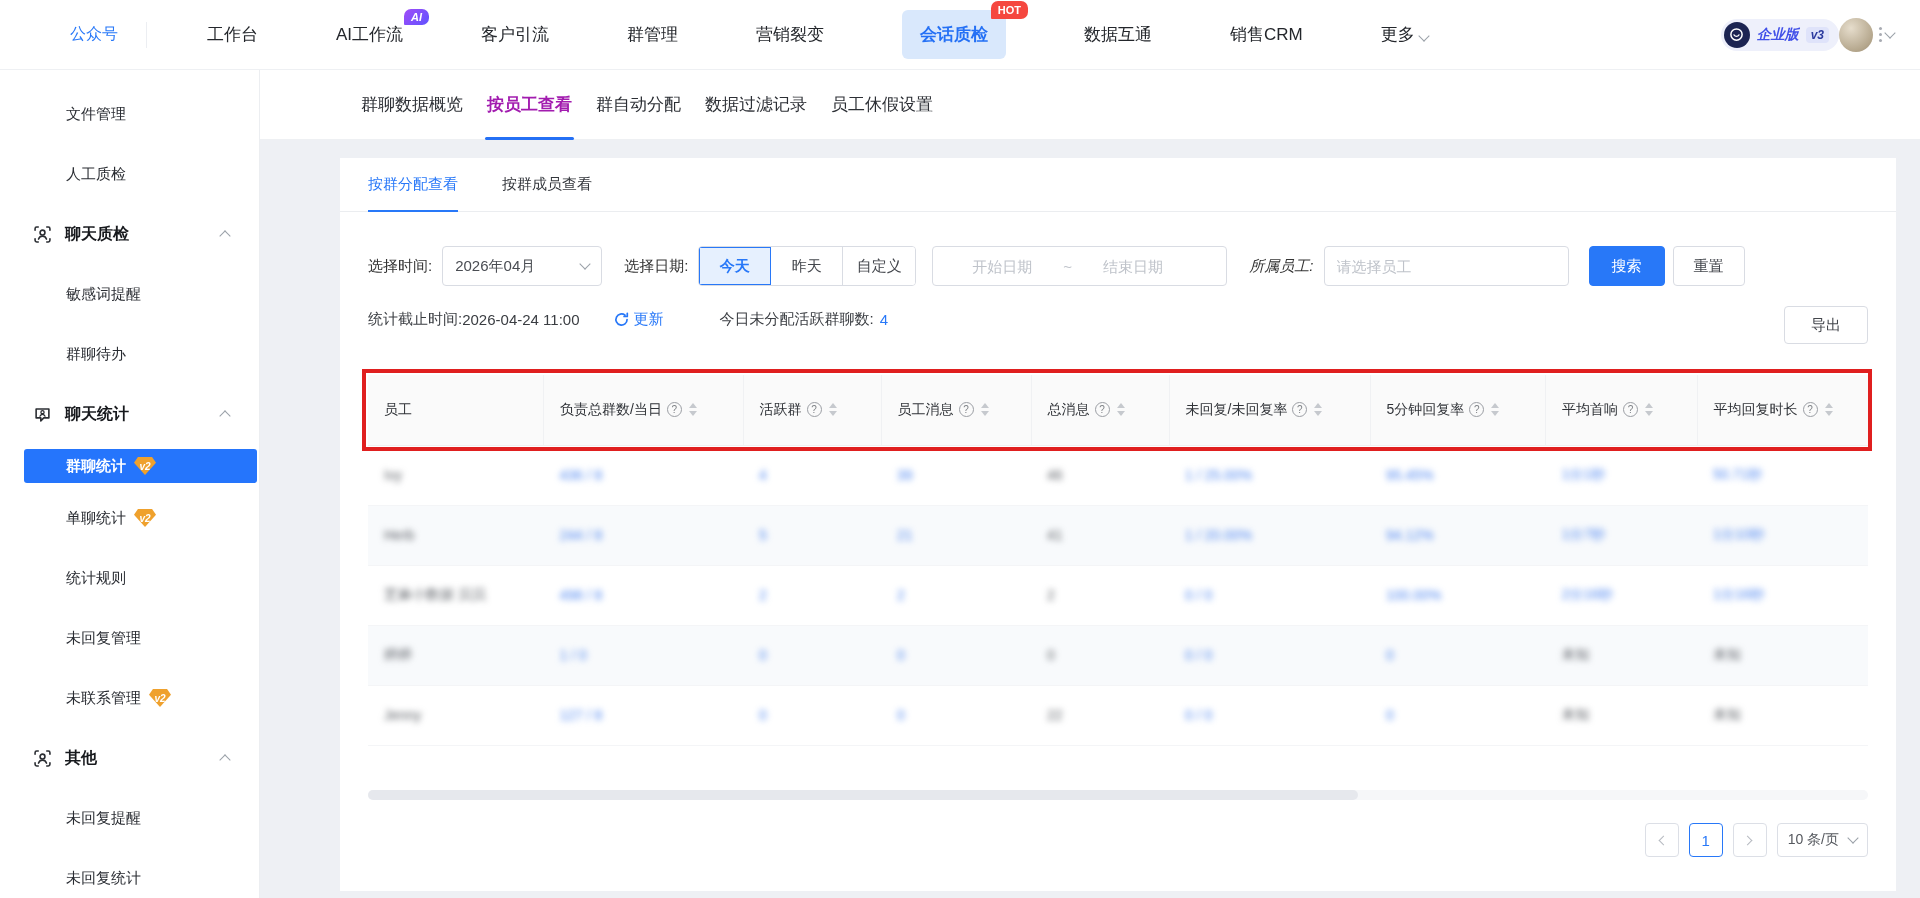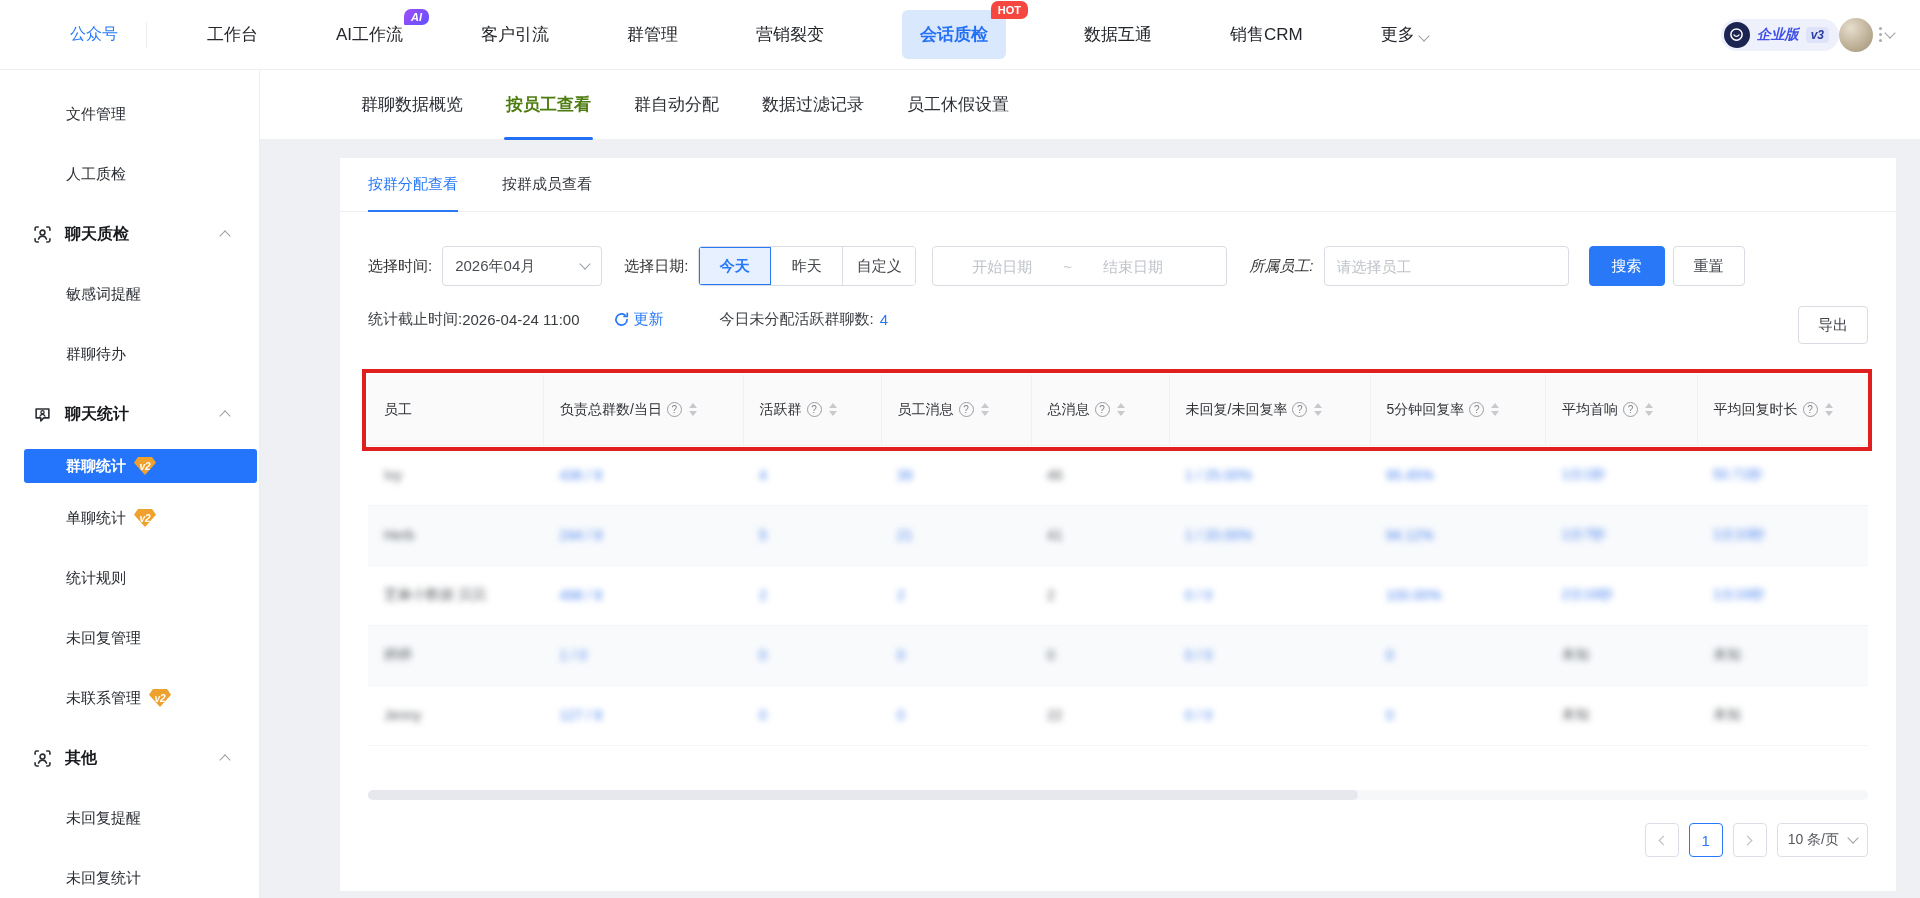--- a/index.html
+++ b/index.html
@@ -50,24 +50,24 @@
   .side-group { position:relative; }
   .side-item.active { height:34px; margin:5px 2px 5px 24px; padding-left:42px;
     background:#2575fc; color:#fff; font-weight:bold; border-radius:3px; }
   .badge-v2 { display:inline-flex; align-items:center; justify-content:center;
     width:22px; height:18px; margin-left:8px; background:#efa12d; color:#fff;
     font-size:10px; font-style:italic; font-weight:bold;
     clip-path:polygon(18% 0, 82% 0, 100% 32%, 50% 100%, 0 32%); }
 
   
   .main { margin-left:260px; height:828px; position:relative; }
-  .main-tabs { height:70px; background:#fff; display:flex; align-items:center; gap:31px;
+  .main-tabs { height:70px; background:#fff; display:flex; align-items:center; gap:12px;
     padding-left:95px; border-bottom:1px solid #eef0f3; }
   .main-tab { font-size:17px; color:#2c2f35; padding:24px 6px; position:relative; cursor:pointer; white-space:nowrap; }
-  .main-tab.active { color:#4d7c0f; font-weight:bold; }
+  .main-tab.active { color:#a21caf; font-weight:bold; }
   .main-tab.active::after { content:""; position:absolute; left:4px; right:4px; bottom:0;
     height:3px; background:#2470f5; border-radius:2px; }
 
   .card { position:relative; margin:18px 24px 0 80px; height:733px; background:#fff;
     border-radius:0; padding:0 28px; }
 
   .subtabs { height:54px; display:flex; align-items:center; gap:44px;
     margin:0 -28px; padding:0 28px; border-bottom:1px solid #ebedf0; }
   .subtab { font-size:15px; color:#34373d; position:relative; height:100%;
     display:flex; align-items:center; cursor:pointer; }
@@ -99,21 +99,21 @@
   .btn { height:40px; border-radius:4px; font-size:15px; cursor:pointer; font-family:inherit; }
   .btn-primary { width:76px; background:#2878f8; border:1px solid #2878f8; color:#fff; }
   .btn-plain { width:72px; background:#fff; border:1px solid #d9dce3; color:#44474d; }
 
   
   .stats-row { display:flex; align-items:center; margin-top:24px; font-size:15px; color:#3a3d42; }
   .stats-val { color:#3a3d42; }
   .refresh-link { display:flex; align-items:center; gap:5px; color:#2878f8; margin-left:34px; cursor:pointer; }
   .unassigned { margin-left:56px; }
   .blue-num { color:#2878f8; margin-left:6px; }
-  .export-btn { position:absolute; top:148px; right:28px; width:70px; height:38px;
+  .export-btn { position:absolute; top:148px; right:28px; width:84px; height:38px;
     background:#fff; border:1px solid #d9dce3; border-radius:4px; font-size:15px;
     color:#44474d; cursor:pointer; font-family:inherit; }
 
   
   .table-wrap { margin-top:46px; position:relative; }
   table { width:100%; border-collapse:collapse; table-layout:fixed; }
   thead th { height:70px; background:#fafafa; font-weight:normal; font-size:14px; color:#2f3237;
     text-align:left; padding-left:16px; border-left:1px solid #f0f1f3; border-bottom:1px solid #f0f0f0; }
   thead th:first-child { border-left:none; }
   .th-inner { display:flex; align-items:center; gap:5px; white-space:nowrap; }

